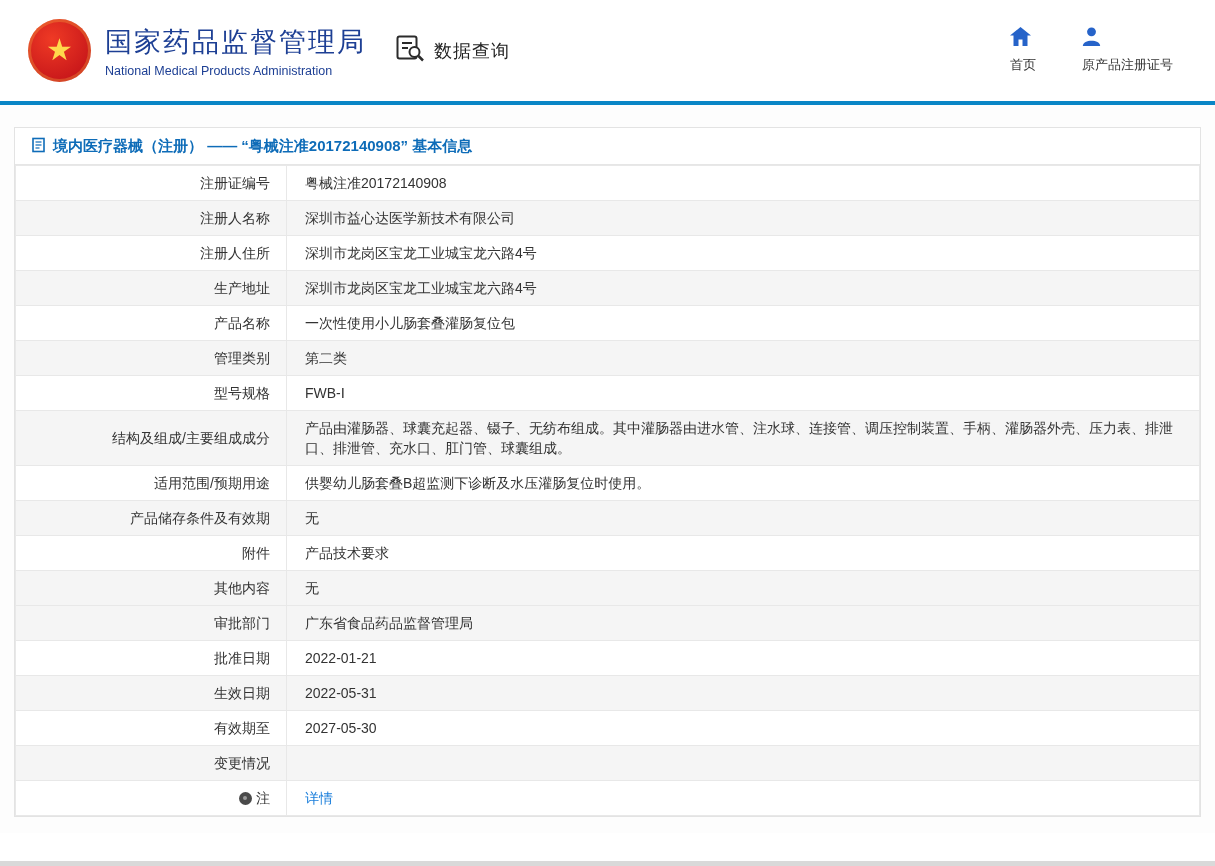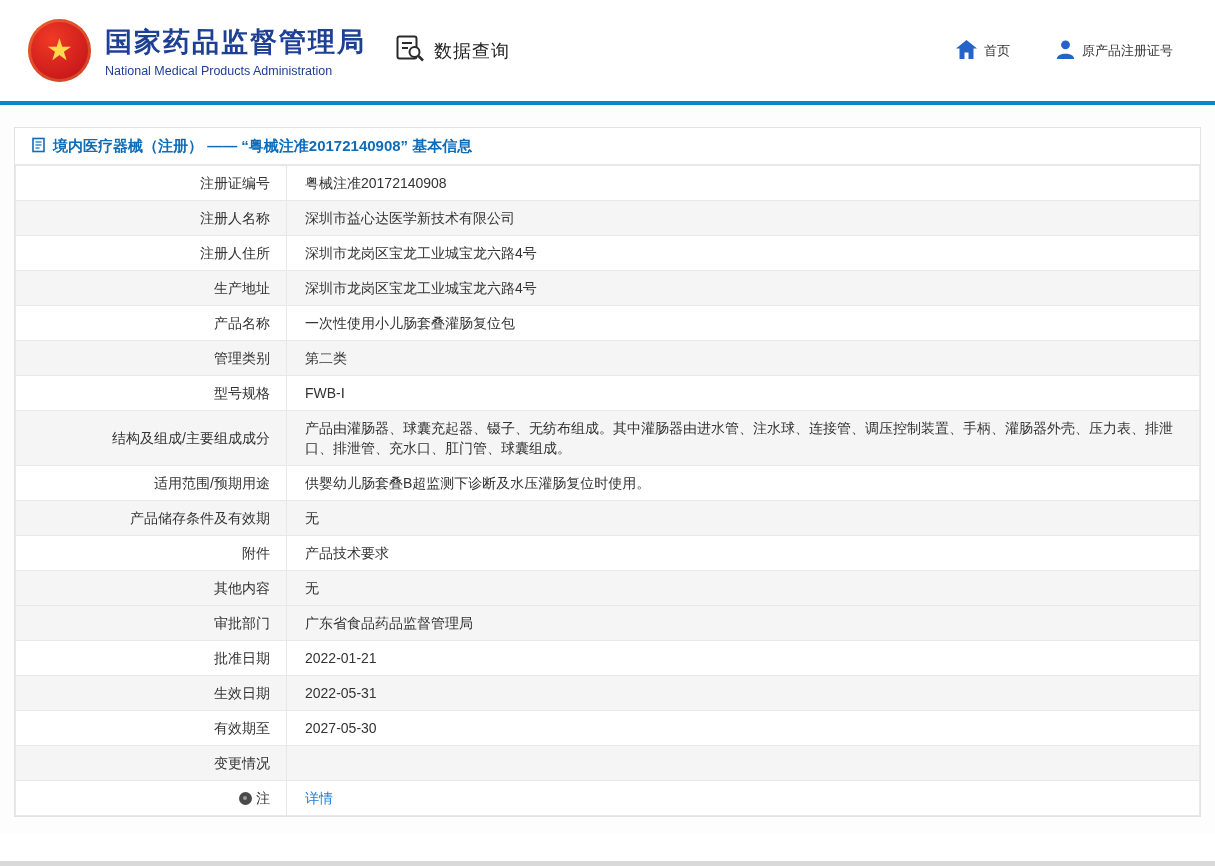--- a/index.html
+++ b/index.html
@@ -24,34 +24,34 @@
     width: 63px; height: 63px;
     border-radius: 50%;
     background: radial-gradient(circle at 38% 32%, #ef3a25, #c8171a 75%);
     display: flex; align-items: center; justify-content: center;
     flex: 0 0 auto;
     box-shadow: inset 0 0 0 3px rgba(255,216,76,.25);
   }
   .logo .star { color: #ffd84c; font-size: 30px; line-height: 1; margin-top: -2px; }
   .org-block { margin-left: 14px; }
   .org-cn {
-    font-size: 27px; font-weight: 700; letter-spacing: 2px;
+    font-size: 27px; font-weight: 400; letter-spacing: 2px;
     color: #1d3f94;
   }
   .org-en { font-size: 12.5px; color: #1d3f94; margin-top: 4px; }
 
   .data-query {
     display: flex; align-items: center; gap: 8px;
     margin-left: 30px; cursor: pointer;
   }
   .data-query-text { font-size: 18px; color: #222; font-weight: 500; letter-spacing: 1px; }
 
   .header-nav { margin-left: auto; display: flex; gap: 46px; }
   .nav-item {
-    display: flex; align-items: center; gap: 7px;
+    display: flex; flex-direction: column; align-items: flex-start; gap: 7px;
     font-size: 13px; color: #333; cursor: pointer; text-decoration: none;
   }
 
   .blue-line { height: 4px; background: #0a86c6; }
 
   
   .main { padding: 22px 14px 16px; background: #fdfdfd; }
   .card { background: #fff; border: 1px solid #e3e3e3; }
   .card-title {
     height: 37px;

